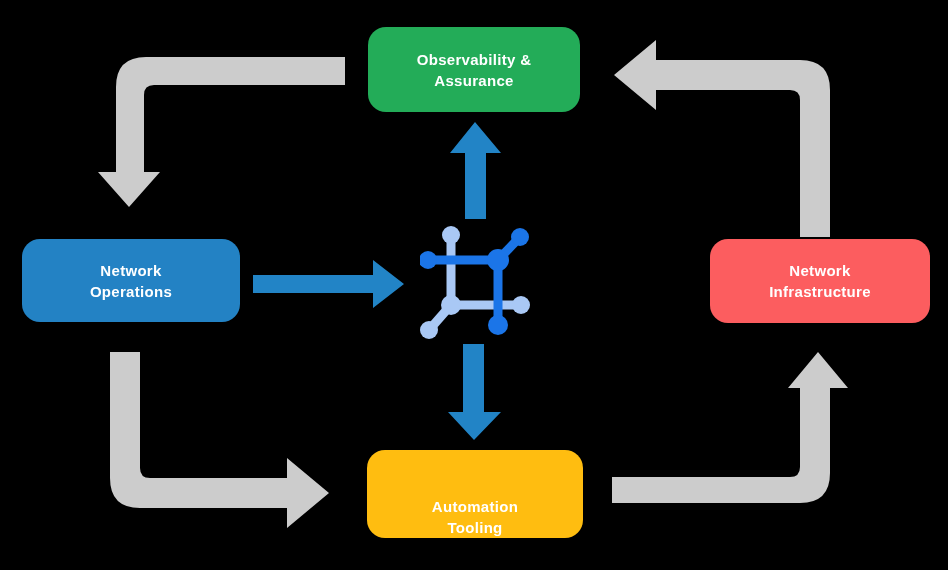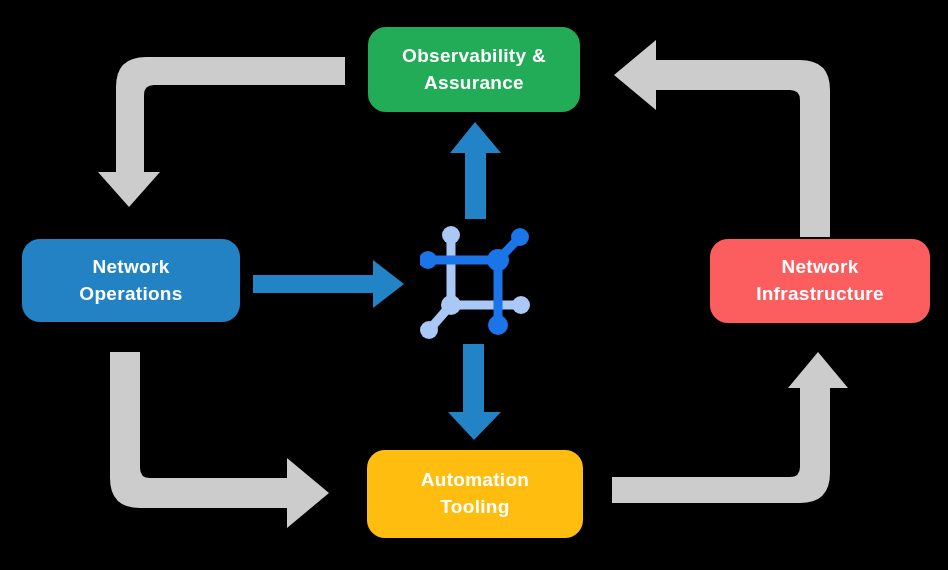--- a/index.html
+++ b/index.html
@@ -21,31 +21,31 @@
   }
   .node {
     position: absolute;
     border-radius: 18px;
     display: flex;
     align-items: center;
     justify-content: center;
   }
   .node .label {
     color: #ffffff;
-    font-size: 19px;
+    font-size: 15px;
     font-weight: 600;
     line-height: 1.4;
     text-align: center;
     white-space: pre-line;
     letter-spacing: 0.3px;
   }
   .node-observability { left: 368px; top: 27px;  width: 212px; height: 85px; }
   .node-operations    { left: 22px;  top: 239px; width: 218px; height: 83px; }
   .node-infrastructure{ left: 710px; top: 239px; width: 220px; height: 84px; }
-  .node-automation    { left: 367px; top: 450px; width: 216px; height: 88px; }
+  .node-automation    { left: 367px; top: 450px; width: 216px; height: 88px; align-items: flex-end; }
   .center-icon {
     position: absolute;
     left: 420px;
     top: 222px;
     width: 112px;
     height: 118px;
   }
 </style>
 </head>
 <body>

